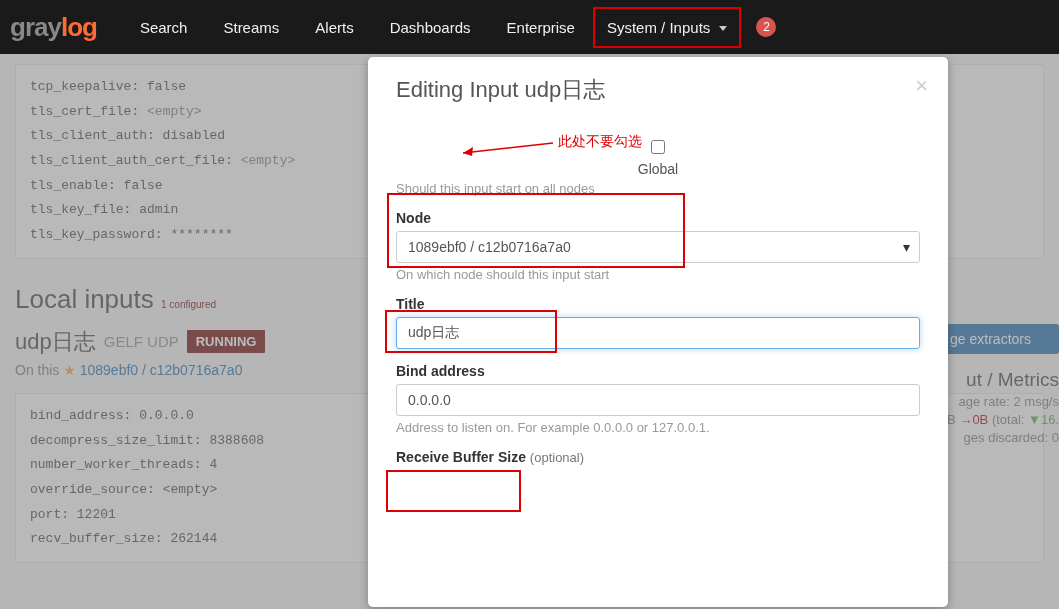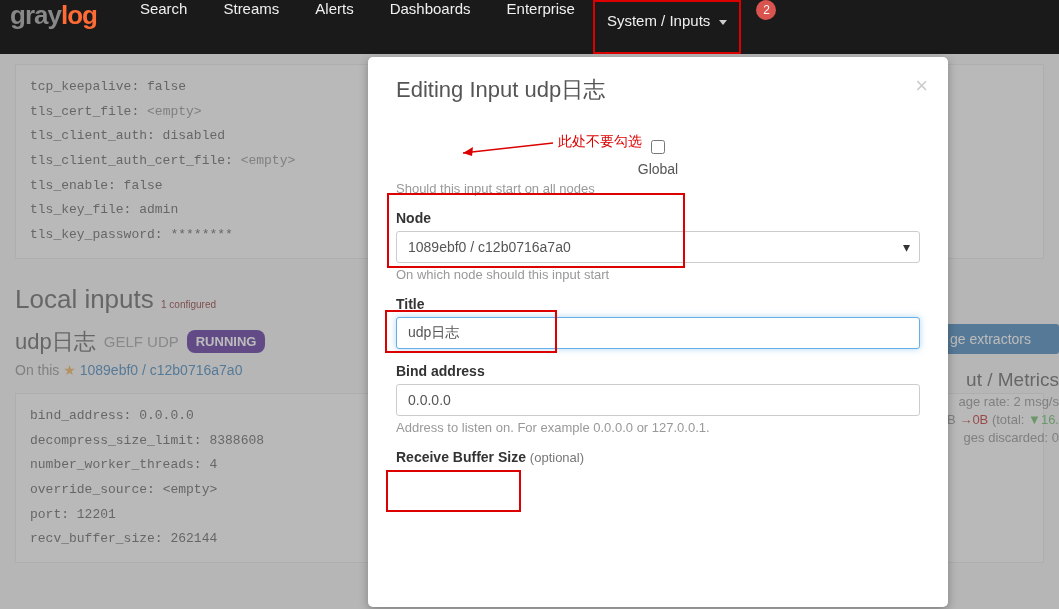--- a/index.html
+++ b/index.html
@@ -1,38 +1,38 @@
 <!DOCTYPE html>
 <html><head>
   <meta charset="utf-8">
   <style>
     * { box-sizing: border-box; margin: 0; padding: 0; }
     body { font-family: "Helvetica Neue", Arial, sans-serif; background: #f5f5f5; font-size: 14px; color: #333; overflow: hidden; width: 1059px; height: 609px; position: relative; }
     
-    .navbar { background: #1a1a1a; height: 54px; display: flex; padding: 0 10px; }
+    .navbar { background: #1a1a1a; height: 54px; display: flex; align-items: center; padding: 0 10px; }
     .logo { color: #ff6b35; font-size: 26px; font-weight: bold; margin-right: 25px; letter-spacing: -1px; }
     .logo .gray { color: #888; }
     .nav-item { color: #f0f0f0; padding: 0 18px; cursor: pointer; font-size: 15px; }
     .nav-item.active { border: 2px solid #d00; padding: 10px 12px; }
     .caret { display: inline-block; width: 0; height: 0; border-left: 4px solid transparent; border-right: 4px solid transparent; border-top: 5px solid #ccc; margin-left: 5px; vertical-align: middle; }
     .badge-nav { background: #d9534f; color: #fff; border-radius: 50%; width: 20px; height: 20px; display: inline-flex; align-items: center; justify-content: center; font-size: 12px; margin-left: 15px; }
     
     .backdrop { position: absolute; top: 54px; left: 0; right: 0; bottom: 0; background: rgba(120,120,120,0.5); }
     .page-content { position: absolute; top: 54px; left: 0; right: 0; bottom: 0; padding: 10px 15px; }
     
     .config-box { background: #fafafa; border: 1px solid #e5e5e5; padding: 10px 14px; font-family: "Courier New", monospace; font-size: 13px; color: #555; line-height: 1.9; margin-bottom: 25px; }
     .config-box .empty { color: #888; }
     
     .section-title { font-size: 26px; color: #555; margin-bottom: 8px; }
     .section-title .sub { font-size: 10px; color: #7f1d1d; font-weight: normal; }
     
     .input-header { display: flex; align-items: center; gap: 8px; margin-top: 12px; }
     .input-name { font-size: 22px; color: #555; }
     .input-type { font-size: 15px; color: #999; }
-    .badge-running { background: #4c1d95; color: #fff; padding: 4px 9px; border-radius: 8px; font-size: 13px; font-weight: bold; }
+    .badge-running { background: #7f1d1d; color: #fff; padding: 4px 9px; border-radius: 1px; font-size: 13px; font-weight: bold; }
     .node-line { color: #888; margin-top: 5px; font-size: 14px; }
     .node-line .star { color: #f0ad4e; }
     .node-line a { color: #337ab7; text-decoration: none; }
     
     .config-box2 { background: #fafafa; border: 1px solid #e5e5e5; padding: 10px 14px; font-family: "Courier New", monospace; font-size: 13px; color: #555; line-height: 1.9; margin-top: 15px; }
     
     .right-side { position: absolute; right: 0; top: 270px; text-align: right; }
     .btn-blue { background: #337ab7; color: #fff; padding: 7px 28px; border-radius: 3px; font-size: 14px; display: inline-block; }
     .metrics-title { font-size: 19px; color: #555; margin-top: 15px; }
     .metrics-line { color: #888; font-size: 13px; margin-top: 3px; }

